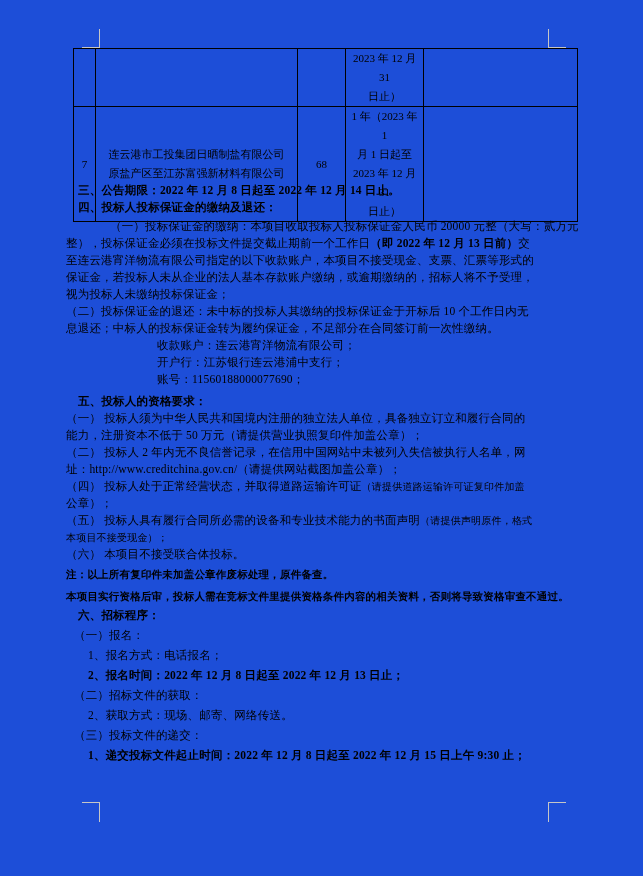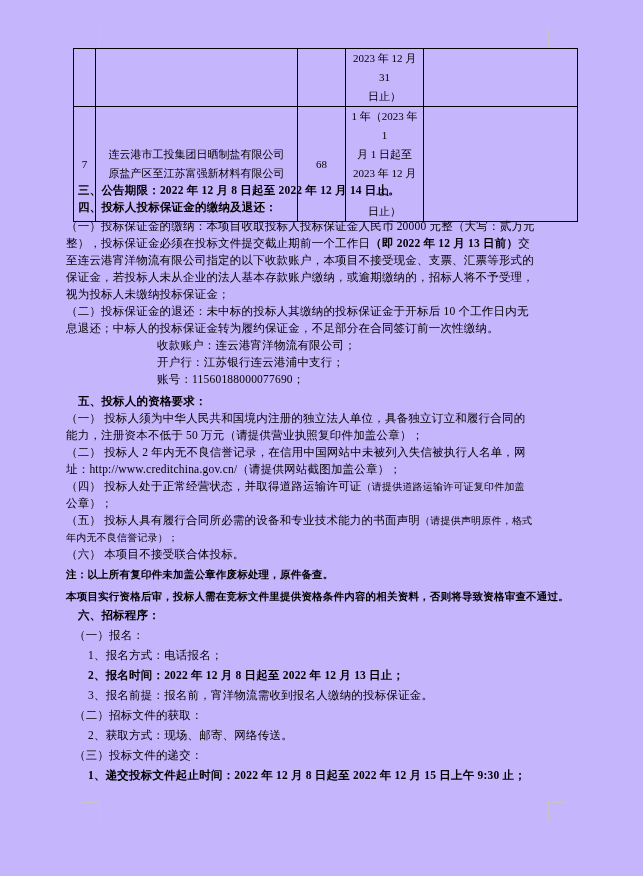--- a/index.html
+++ b/index.html
@@ -1,20 +1,20 @@
 <!DOCTYPE html>
 <html><head>
 <meta charset="utf-8">
 <style>
   html,body{margin:0;padding:0;}
   body{
     width:643px;height:876px;position:relative;background:#ffffff;overflow:hidden;
     font-family:"Liberation Serif","DejaVu Serif",serif;color:#000;
   }
-  .page{position:absolute;inset:0;background:#c4b5fd;}
+  .page{position:absolute;inset:0;background:#1d4ed8;}
 
   
   .mark{position:absolute;}
   .mark.tl{left:82px;top:29px;width:17px;height:18px;border-right:1px solid #c6c6c6;border-bottom:1px solid #c6c6c6;}
   .mark.tr{left:548px;top:29px;width:17px;height:18px;border-left:1px solid #c6c6c6;border-bottom:1px solid #c6c6c6;}
   .mark.bl{left:82px;top:802px;width:17px;height:19px;border-right:1px solid #c6c6c6;border-top:1px solid #c6c6c6;}
   .mark.br{left:548px;top:802px;width:17px;height:19px;border-left:1px solid #c6c6c6;border-top:1px solid #c6c6c6;}
 
   
   table.doc{position:absolute;left:73px;top:48px;border-collapse:collapse;table-layout:fixed;}
@@ -30,21 +30,21 @@
   .content{position:absolute;left:66px;top:182px;width:510px;}
   .line{white-space:nowrap;font-size:11.5px;line-height:17px;letter-spacing:0.2px;}
   .line.loose{line-height:20px;}
   .b{font-weight:700;text-align:right;}
   .sm{font-size:10px;}
   .sec{font-weight:700;margin-left:12px;}
   .pi{margin-left:8px;}
   .item{margin-left:22px;}
   .acct{margin-left:91px;}
   .note{font-weight:700;font-size:10.5px;}
-  .mt2{margin-top:2px;}.mt3{margin-top:3px;}.mt5{margin-top:5px;}
+  .mt2{margin-top:2px;margin-left:44px;}.mt3{margin-top:3px;}.mt5{margin-top:5px;}
 </style>
 </head>
 <body>
 
 <div class="page">
 
   <div class="mark tl"></div>
   <div class="mark tr"></div>
   <div class="mark bl"></div>
   <div class="mark br"></div>
@@ -89,28 +89,27 @@
       <div class="line acct"><span class="">开户行：江苏银行连云港浦中支行；</span></div>
       <div class="line acct"><span class="">账号：11560188000077690；</span></div>
       <div class="line sec mt5"><span class="b ">五、投标人的资格要求：</span></div>
       <div class="line p"><span class="">（一） 投标人须为中华人民共和国境内注册的独立法人单位，具备独立订立和履行合同的</span></div>
       <div class="line p"><span class="">能力，注册资本不低于 50 万元（请提供营业执照复印件加盖公章）；</span></div>
       <div class="line p"><span class="">（二） 投标人 2 年内无不良信誉记录，在信用中国网站中未被列入失信被执行人名单，网</span></div>
       <div class="line p"><span class="">址：http://www.creditchina.gov.cn/（请提供网站截图加盖公章）；</span></div>
       <div class="line p"><span class="">（四） 投标人处于正常经营状态，并取得道路运输许可证</span><span class="sm">（请提供道路运输许可证复印件加盖</span></div>
       <div class="line p"><span class="">公章）；</span></div>
       <div class="line p"><span class="">（五） 投标人具有履行合同所必需的设备和专业技术能力的书面声明</span><span class="sm">（请提供声明原件，格式</span></div>
-      <div class="line p"><span class="sm">年内无不良信誉记录）；</span></div>
+      <div class="line p"><span class="sm">本项目不接受现金）；</span></div>
       <div class="line p"><span class="">（六） 本项目不接受联合体投标。</span></div>
       <div class="line note mt3"><span class="b ">注：以上所有复印件未加盖公章作废标处理，原件备查。</span></div>
       <div class="line note mt5"><span class="b ">本项目实行资格后审，投标人需在竞标文件里提供资格条件内容的相关资料，否则将导致资格审查不通过。</span></div>
       <div class="line sec loose"><span class="b ">六、招标程序：</span></div>
       <div class="line pi loose"><span class="">（一）报名：</span></div>
       <div class="line item loose"><span class="">1、报名方式：电话报名；</span></div>
       <div class="line item loose"><span class="b ">2、报名时间：2022 年 12 月 8 日起至 2022 年 12 月 13 日止；</span></div>
-      <div class="line item loose"><span class="">3、报名前提：报名前，宵洋物流需收到报名人缴纳的投标保证金。</span></div>
       <div class="line pi loose"><span class="">（二）招标文件的获取：</span></div>
       <div class="line item loose"><span class="">2、获取方式：现场、邮寄、网络传送。</span></div>
       <div class="line pi loose"><span class="">（三）投标文件的递交：</span></div>
       <div class="line item loose"><span class="b ">1、递交投标文件起止时间：2022 年 12 月 8 日起至 2022 年 12 月 15 日上午 9:30 止；</span></div>
     </div>
 
 </div>
 
 </body></html>

